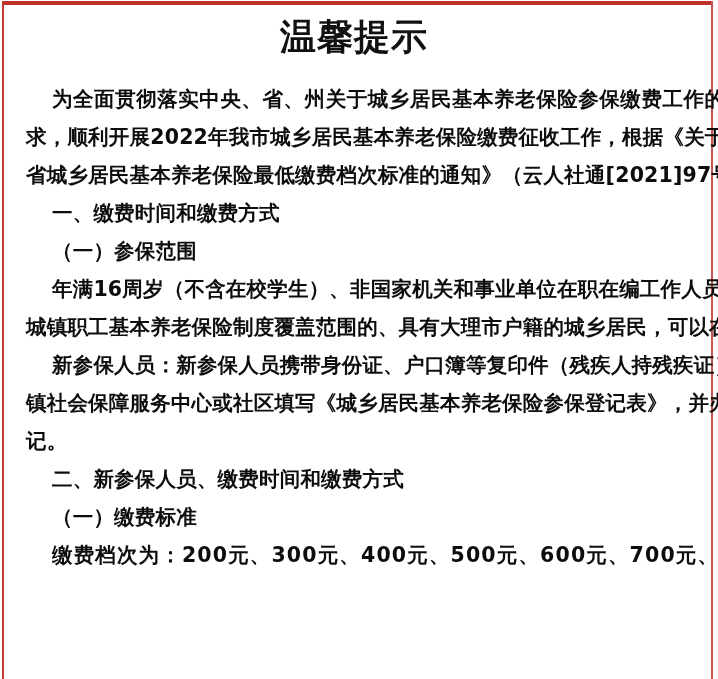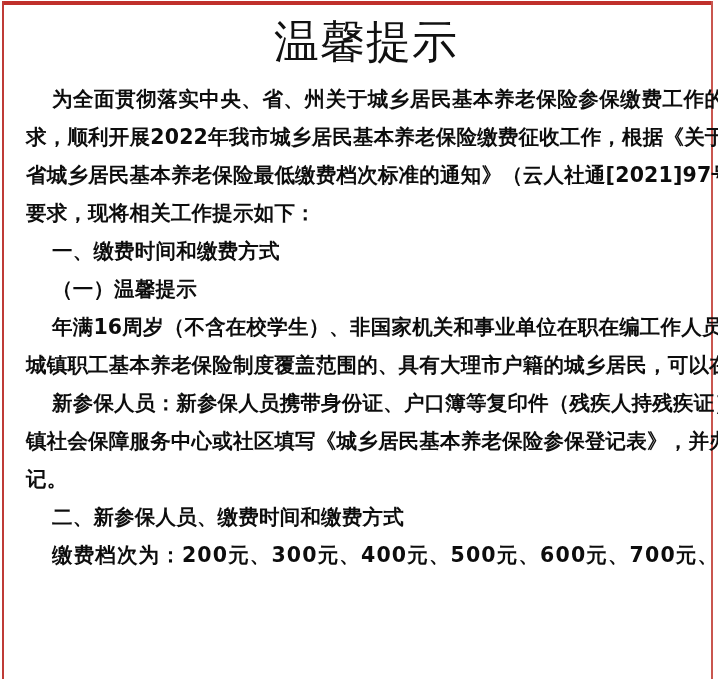--- a/index.html
+++ b/index.html
@@ -51,26 +51,25 @@
     height: 674px;
     background: #ffffff;
     box-sizing: border-box;
   }
   .doc-title {
     position: absolute;
     left: 0;
     top: 9px;
     width: 700px;
     text-align: center;
-    font-size: 45px;
-    font-weight: normal;
+    font-size: 36px;
+    font-weight: bold;
     letter-spacing: 1px;
     color: #111111;
     line-height: 1.25;
-    padding-left: 12px;
   }
   .body-block {
     position: absolute;
     left: 22px;
     top: 75px;
     width: 662px;
   }
   .line {
     font-size: 20.5px;
     font-weight: bold;
@@ -95,26 +94,26 @@
   <div class="frame-right"></div>
 
   <div class="doc-inner">
 
     <div class="doc-title">温馨提示</div>
 
     <div class="body-block" id="body-block">
         <div class="line indent-2 wide">为全面贯彻落实中央、省、州关于城乡居民基本养老保险参保缴费工作的相关要</div>
         <div class="line">求，顺利开展2022年我市城乡居民基本养老保险缴费征收工作，根据《关于调整云南</div>
         <div class="line">省城乡居民基本养老保险最低缴费档次标准的通知》（云人社通[2021]97号）等文件</div>
-        <div class="line">要求，现将相关工作提示如下：</div>
         <div class="line indent-2">一、缴费时间和缴费方式</div>
-        <div class="line indent-2">（一）温馨提示</div>
+        <div class="line indent-2">（一）参保范围</div>
         <div class="line indent-2">年满16周岁（不含在校学生）、非国家机关和事业单位在职在编工作人员及不属于</div>
         <div class="line">城镇职工基本养老保险制度覆盖范围的、具有大理市户籍的城乡居民，可以在户籍所在</div>
         <div class="line indent-2">新参保人员：新参保人员携带身份证、户口簿等复印件（残疾人持残疾证），到乡</div>
         <div class="line">镇社会保障服务中心或社区填写《城乡居民基本养老保险参保登记表》，并办理参保登</div>
         <div class="line">记。</div>
         <div class="line indent-2">二、新参保人员、缴费时间和缴费方式</div>
+        <div class="line indent-2">（一）缴费标准</div>
         <div class="line indent-2 wider">缴费档次为：200元、300元、400元、500元、600元、700元、800元、900</div>
       </div>
 
   </div>
 </div>
 
 </body></html>

